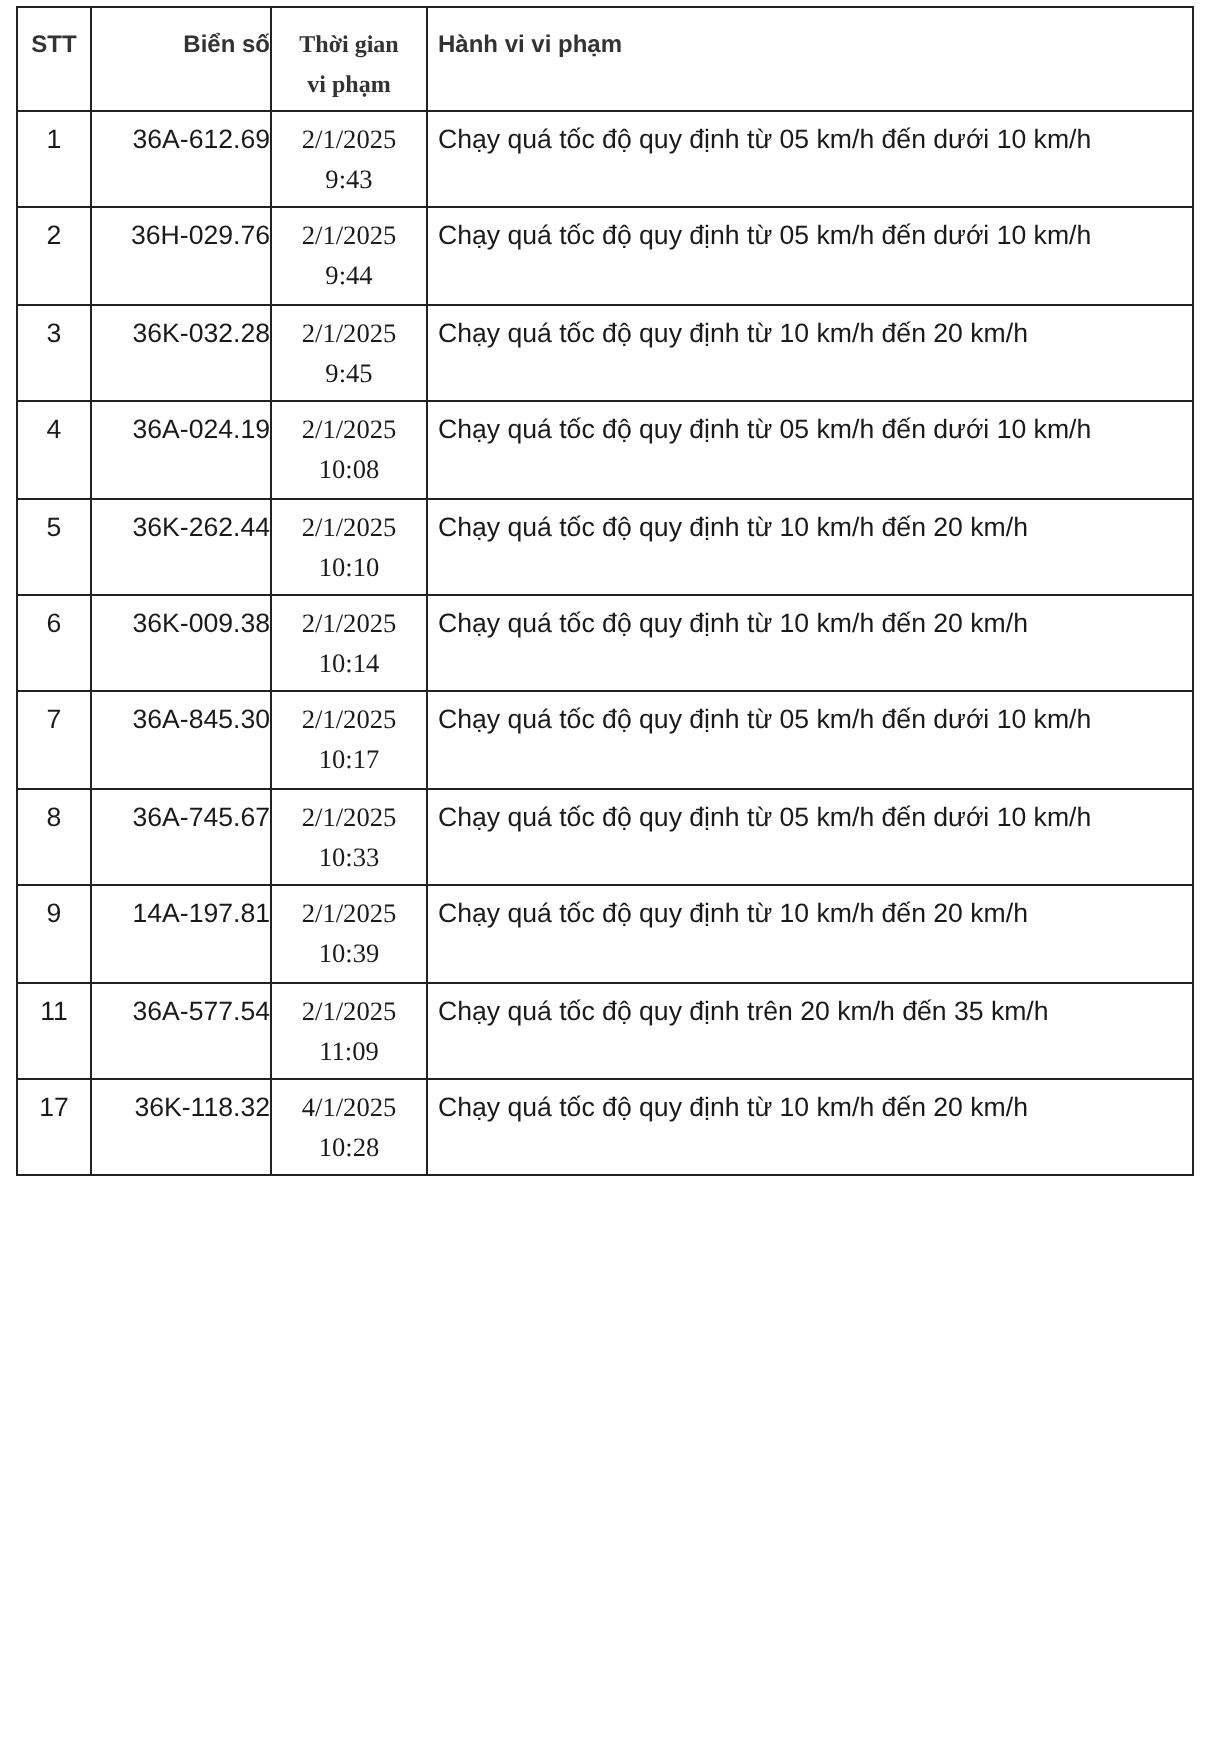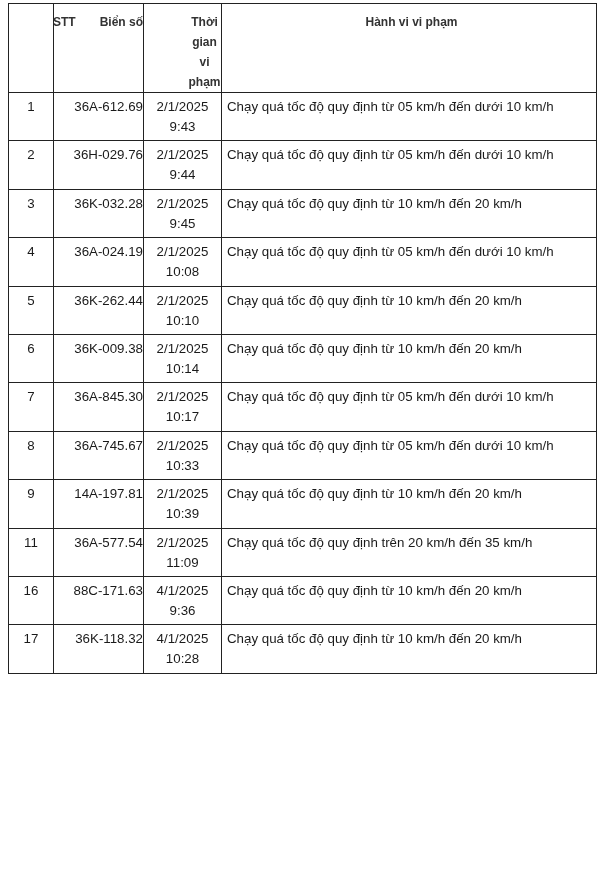--- a/index.html
+++ b/index.html
@@ -1,27 +1,27 @@
 <!DOCTYPE html>
 <html><head>
 <meta charset="utf-8">
 <style>
   html, body { margin: 0; padding: 0; background: #ffffff; }
   body { width: 611px; height: 869px; overflow: hidden; position: relative;
          font-family: "Liberation Sans", sans-serif; color: #1a1a1a; }
   table { position: absolute; left: 8px; top: 3px; border-collapse: collapse;
           table-layout: fixed; width: 589px; }
   td, th { border: 1px solid #222; vertical-align: top; padding: 0; font-size: 13.3px; line-height: 20px; }
-  th { font-weight: bold; font-size: 12px; color: #333; height: 52px; padding-top: 8px; box-sizing: border-box; padding-left: 44px; }
+  th { font-weight: bold; font-size: 12px; color: #333; height: 52px; padding-top: 8px; box-sizing: border-box; }
   td { height: 48.4px; padding-top: 4px; box-sizing: border-box; }
   .c1 { width: 37px; text-align: center; }
   .c2 { width: 90px; text-align: right; }
-  .c3 { width: 78px; text-align: center; }
+  .c3 { width: 78px; text-align: center; font-family: Liberation Serif, serif; }
   .c4 { text-align: left; padding-left: 5px; }
-  th.c4 { text-align: center; }
+  th.c4 { }
   .line { display: block; }
 </style>
 </head>
 <body>
 
 <table>
   <thead>
     <tr>
       <th class="c1">STT</th>
       <th class="c2">Biển số</th>
@@ -117,29 +117,20 @@
       <tr>
         <td class="c1">11</td>
         <td class="c2">36A-577.54</td>
         <td class="c3">
           <span class="line">2/1/2025</span>
           <span class="line">11:09</span>
         </td>
         <td class="c4">Chạy quá tốc độ quy định trên 20 km/h đến 35 km/h</td>
       </tr>
       <tr>
-        <td class="c1">16</td>
-        <td class="c2">88C-171.63</td>
-        <td class="c3">
-          <span class="line">4/1/2025</span>
-          <span class="line">9:36</span>
-        </td>
-        <td class="c4">Chạy quá tốc độ quy định từ 10 km/h đến 20 km/h</td>
-      </tr>
-      <tr>
         <td class="c1">17</td>
         <td class="c2">36K-118.32</td>
         <td class="c3">
           <span class="line">4/1/2025</span>
           <span class="line">10:28</span>
         </td>
         <td class="c4">Chạy quá tốc độ quy định từ 10 km/h đến 20 km/h</td>
       </tr>
     </tbody>
 </table>

